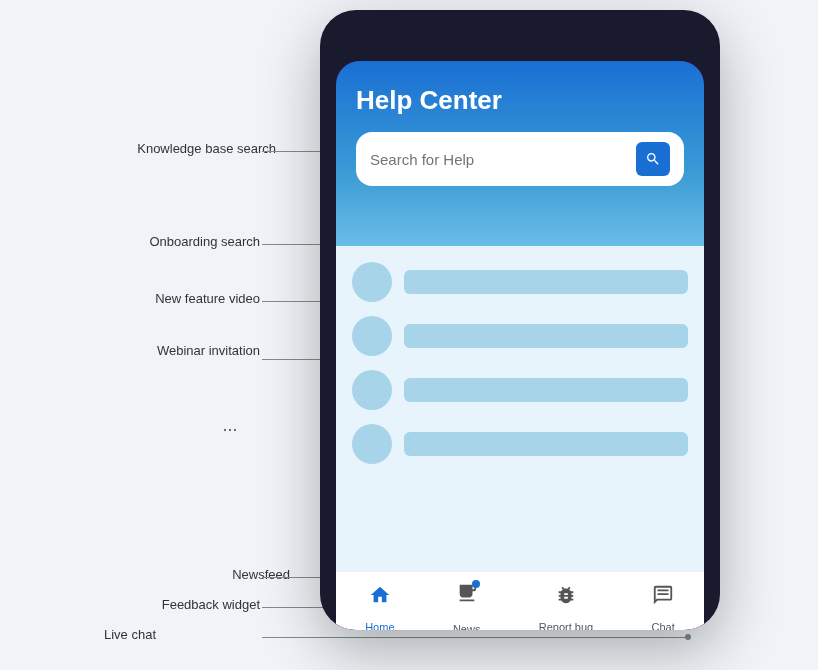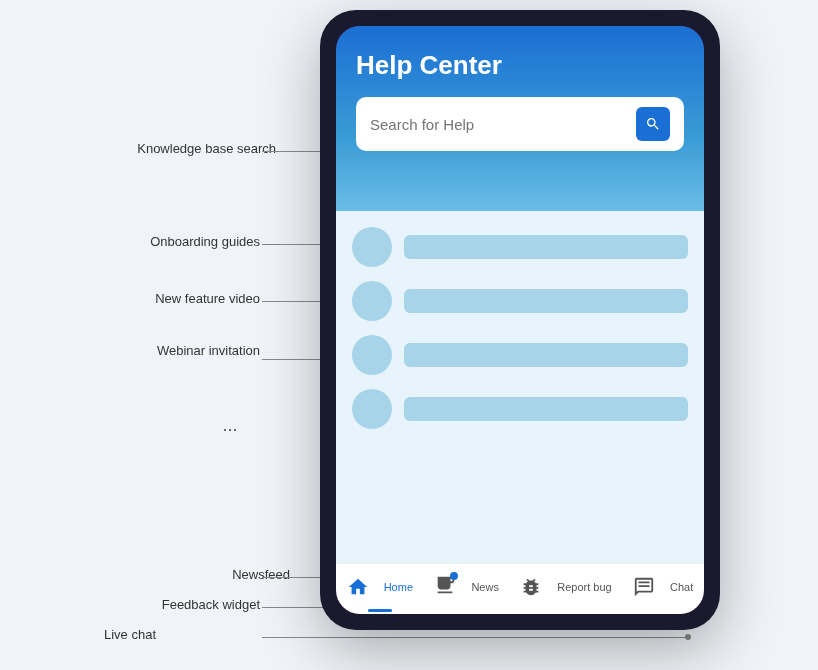--- a/index.html
+++ b/index.html
@@ -27,41 +27,42 @@
     }
 
     .phone-inner {
       width: 100%;
       height: 100%;
       background: #701a75;
       border-radius: 24px;
       overflow: hidden;
       display: flex;
       flex-direction: column;
+      margin-top: 35px;
     }
 
     
     .app-header {
       background: linear-gradient(180deg, #1a6fd4 0%, #3a9bd5 60%, #6abde8 100%);
       padding: 24px 20px 60px 20px;
       flex-shrink: 0;
     }
 
     .app-title {
       color: white;
       font-size: 26px;
       font-weight: 700;
       margin-bottom: 16px;
     }
 
     .search-bar {
       display: flex;
       align-items: center;
       background: white;
-      border-radius: 10px;
+      border-radius: 16px;
       padding: 10px 14px;
       gap: 8px;
     }
 
     .search-input {
       border: none;
       outline: none;
       flex: 1;
       font-size: 15px;
       color: #999;
@@ -123,20 +124,21 @@
       display: flex;
       align-items: center;
       justify-content: space-around;
       padding: 10px 0 14px 0;
       border-top: 1px solid #eee;
       flex-shrink: 0;
     }
 
     .nav-item {
       display: flex;
+      flex-direction: column;
       align-items: center;
       gap: 15px;
       cursor: pointer;
       position: relative;
     }
 
     .nav-item svg {
       width: 22px;
       height: 22px;
     }
@@ -194,21 +196,21 @@
       background: #888;
     }
   </style>
 </head>
 <body>
 
 <span class="ann-text" style="left: 16px; top: 141px; width: 260px; text-align: right;">Knowledge base search</span>
 <div class="ann-line" style="left: 262px; top: 151px; width: 63px;"></div>
 <div class="ann-dot" style="left: 322px; top: 148px;"></div>
 
-<span class="ann-text" style="left: 0; top: 234px; width: 260px;">Onboarding guides</span>
+<span class="ann-text" style="left: 0; top: 234px; width: 260px;">Onboarding search</span>
 <div class="ann-line" style="left: 262px; top: 244px; width: 130px;"></div>
 <div class="ann-dot" style="left: 389px; top: 241px;"></div>
 
 <span class="ann-text" style="left: 0; top: 291px; width: 260px;">New feature video</span>
 <div class="ann-line" style="left: 262px; top: 301px; width: 130px;"></div>
 <div class="ann-dot" style="left: 389px; top: 298px;"></div>
 
 <span class="ann-text" style="left: 0; top: 343px; width: 260px;">Webinar invitation</span>
 <div class="ann-line" style="left: 262px; top: 359px; width: 110px;"></div>
 <div class="ann-dot" style="left: 369px; top: 356px;"></div>

